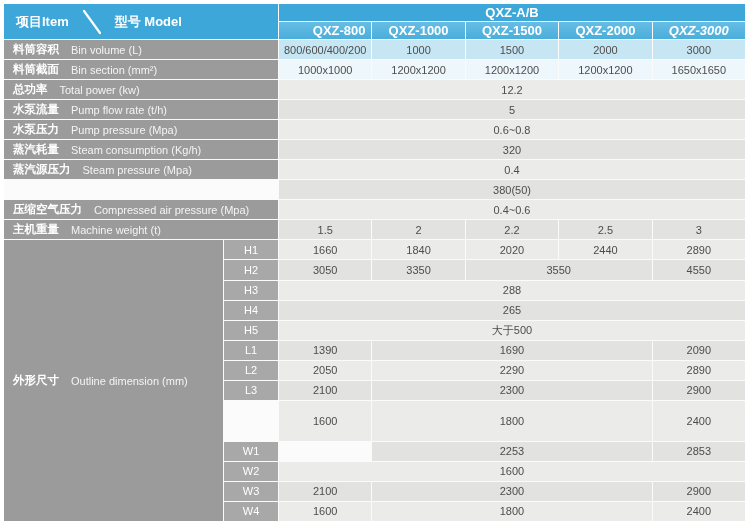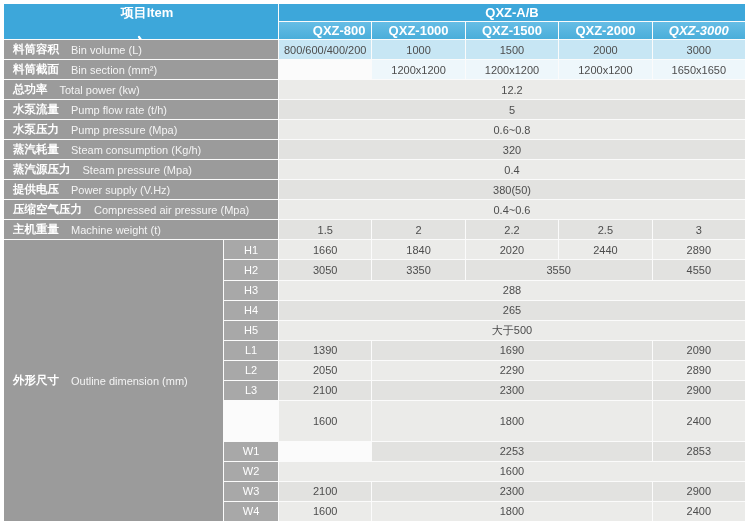--- a/index.html
+++ b/index.html
@@ -33,21 +33,20 @@
     font-weight: 700;
     font-size: 13px;
   }
   .corner {
     grid-column: 1 / 3;
     grid-row: 1 / 3;
     background: var(--header-blue, #3da7da);
     justify-content: flex-start;
     padding-left: 12px;
     gap: 12px;
-    flex-direction: column;
   }
   .series {
     grid-column: 3 / 8;
     grid-row: 1 / 2;
     background: var(--header-blue, #3da7da);
   }
   .model {
     background: linear-gradient(180deg, #66bde5 0%, #4aaeda 100%);
   }
   .rowlabel {
@@ -99,20 +98,21 @@
     </div>
     <div class="cell val-blue-dark" style="grid-area: 3 / 3 / span 1 / span 1;">800/600/400/200</div>
     <div class="cell val-blue-dark" style="grid-area: 3 / 4 / span 1 / span 1;">1000</div>
     <div class="cell val-blue-dark" style="grid-area: 3 / 5 / span 1 / span 1;">1500</div>
     <div class="cell val-blue-dark" style="grid-area: 3 / 6 / span 1 / span 1;">2000</div>
     <div class="cell val-blue-dark" style="grid-area: 3 / 7 / span 1 / span 1;">3000</div>
     <div class="cell rowlabel speclabel" style="grid-area: 4 / 1 / span 1 / span 2;">
       <span class="zh">料筒截面</span>
       <span class="en">Bin section (mm²)</span>
     </div>
+    <div class="cell val-blue-light" style="grid-area: 4 / 3 / span 1 / span 1;">1000x1000</div>
     <div class="cell val-blue-light" style="grid-area: 4 / 4 / span 1 / span 1;">1200x1200</div>
     <div class="cell val-blue-light" style="grid-area: 4 / 5 / span 1 / span 1;">1200x1200</div>
     <div class="cell val-blue-light" style="grid-area: 4 / 6 / span 1 / span 1;">1200x1200</div>
     <div class="cell val-blue-light" style="grid-area: 4 / 7 / span 1 / span 1;">1650x1650</div>
     <div class="cell rowlabel speclabel" style="grid-area: 5 / 1 / span 1 / span 2;">
       <span class="zh">总功率</span>
       <span class="en">Total power (kw)</span>
     </div>
     <div class="cell val-a" style="grid-area: 5 / 3 / span 1 / span 5;">12.2</div>
     <div class="cell rowlabel speclabel" style="grid-area: 6 / 1 / span 1 / span 2;">
@@ -128,24 +128,20 @@
     <div class="cell rowlabel speclabel" style="grid-area: 8 / 1 / span 1 / span 2; align-items: center;">
       <span class="zh">蒸汽耗量</span>
       <span class="en">Steam consumption (Kg/h)</span>
     </div>
     <div class="cell val-b" style="grid-area: 8 / 3 / span 1 / span 5;">320</div>
     <div class="cell rowlabel speclabel" style="grid-area: 9 / 1 / span 1 / span 2;">
       <span class="zh">蒸汽源压力</span>
       <span class="en">Steam pressure (Mpa)</span>
     </div>
     <div class="cell val-a" style="grid-area: 9 / 3 / span 1 / span 5;">0.4</div>
-    <div class="cell rowlabel speclabel" style="grid-area: 10 / 1 / span 1 / span 2;">
-      <span class="zh">提供电压</span>
-      <span class="en">Power supply (V.Hz)</span>
-    </div>
     <div class="cell val-b" style="grid-area: 10 / 3 / span 1 / span 5;">380(50)</div>
     <div class="cell rowlabel speclabel" style="grid-area: 11 / 1 / span 1 / span 2;">
       <span class="zh">压缩空气压力</span>
       <span class="en">Compressed air pressure (Mpa)</span>
     </div>
     <div class="cell val-a" style="grid-area: 11 / 3 / span 1 / span 5;">0.4~0.6</div>
     <div class="cell rowlabel speclabel" style="grid-area: 12 / 1 / span 1 / span 2;">
       <span class="zh">主机重量</span>
       <span class="en">Machine weight (t)</span>
     </div>

